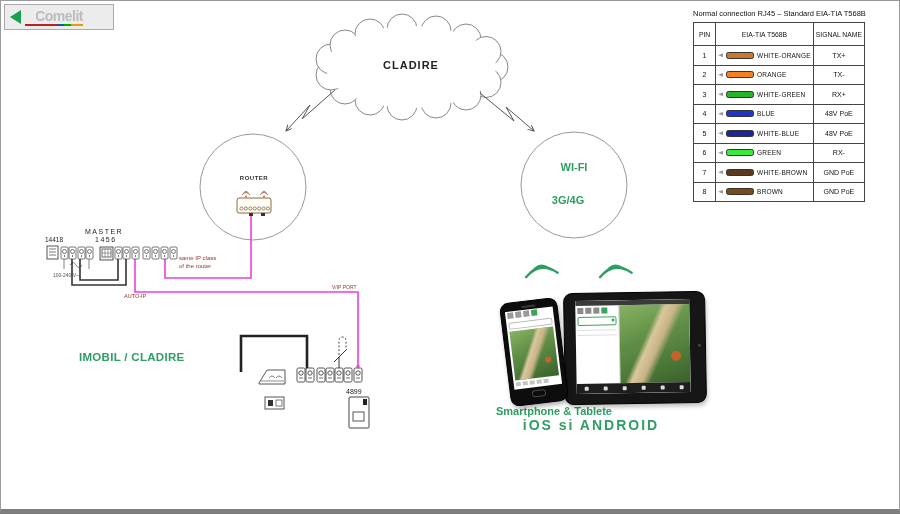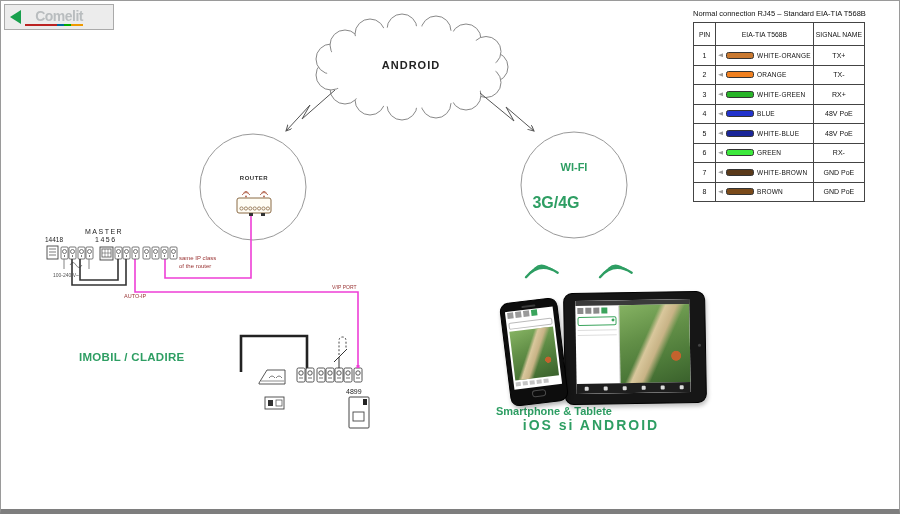--- a/index.html
+++ b/index.html
@@ -17,21 +17,21 @@
   .logo-text{color:#b9bdbf;font-weight:bold;font-size:14px;letter-spacing:-0.5px;line-height:14px;}
   .logo-tag{width:58px;height:2px;margin-top:1px;
         background:linear-gradient(to right,#b22 0 55%,#069 55% 68%,#0a0 68% 80%,#e90 80% 100%);}
 
   
   .lbl{position:absolute;color:#222;}
   .lbl-internet{left:355px;top:58px;width:110px;text-align:center;font-weight:bold;font-size:11px;letter-spacing:1px;}
   .lbl-router{left:228px;top:174px;width:50px;text-align:center;font-weight:bold;font-size:6px;color:#333;letter-spacing:0.5px;}
   .green{color:#2E9E63;}
   .lbl-wifi1{left:543px;top:160px;width:60px;text-align:center;font-weight:bold;font-size:11px;}
-  .lbl-wifi2{left:525px;top:193px;width:60px;text-align:center;font-weight:bold;font-size:16px;}
+  .lbl-wifi2{left:537px;top:193px;width:60px;text-align:center;font-weight:bold;font-size:11px;}
   .lbl-14418{left:44px;top:235px;font-size:6.5px;}
   .lbl-master{left:84px;top:227px;font-size:7px;letter-spacing:1.5px;}
   .lbl-1456{left:94px;top:235px;font-size:7px;letter-spacing:1.5px;}
   .lbl-power{left:52px;top:271px;font-size:5px;color:#555;}
   .redtxt{color:#993333;}
   .lbl-sameip{left:178px;top:253px;font-size:6px;line-height:8px;}
   .lbl-autoip{left:123px;top:292px;font-size:5.5px;}
   .lbl-vip{left:331px;top:283px;font-size:5px;}
   .lbl-4899{left:345px;top:387px;font-size:7px;}
   .lbl-imobil{left:78px;top:350px;font-weight:bold;font-size:11.5px;letter-spacing:0.3px;}
@@ -255,21 +255,21 @@
   </svg>
 
   <div class="abs logo">
     <span class="logo-arrow"></span>
     <span class="logo-col">
       <span class="logo-text">Comelit</span>
       <span class="logo-tag"></span>
     </span>
   </div>
 
-  <div class="lbl lbl-internet">ANDROID</div>
+  <div class="lbl lbl-internet">CLADIRE</div>
   <div class="lbl lbl-router">ROUTER</div>
   <div class="lbl lbl-wifi1 green">WI-FI</div>
   <div class="lbl lbl-wifi2 green">3G/4G</div>
   <div class="lbl lbl-14418">14418</div>
   <div class="lbl lbl-master">MASTER</div>
   <div class="lbl lbl-1456">1456</div>
   <div class="lbl lbl-power">100-240 V~</div>
   <div class="lbl lbl-sameip redtxt">
     <div>same IP class</div>
     <div>of the router</div>

